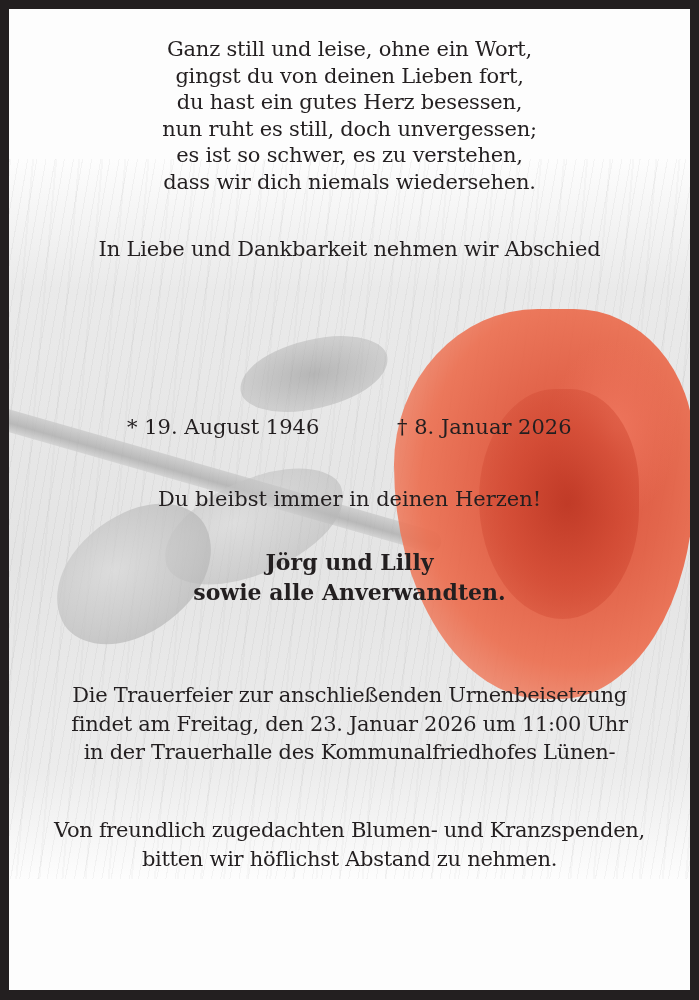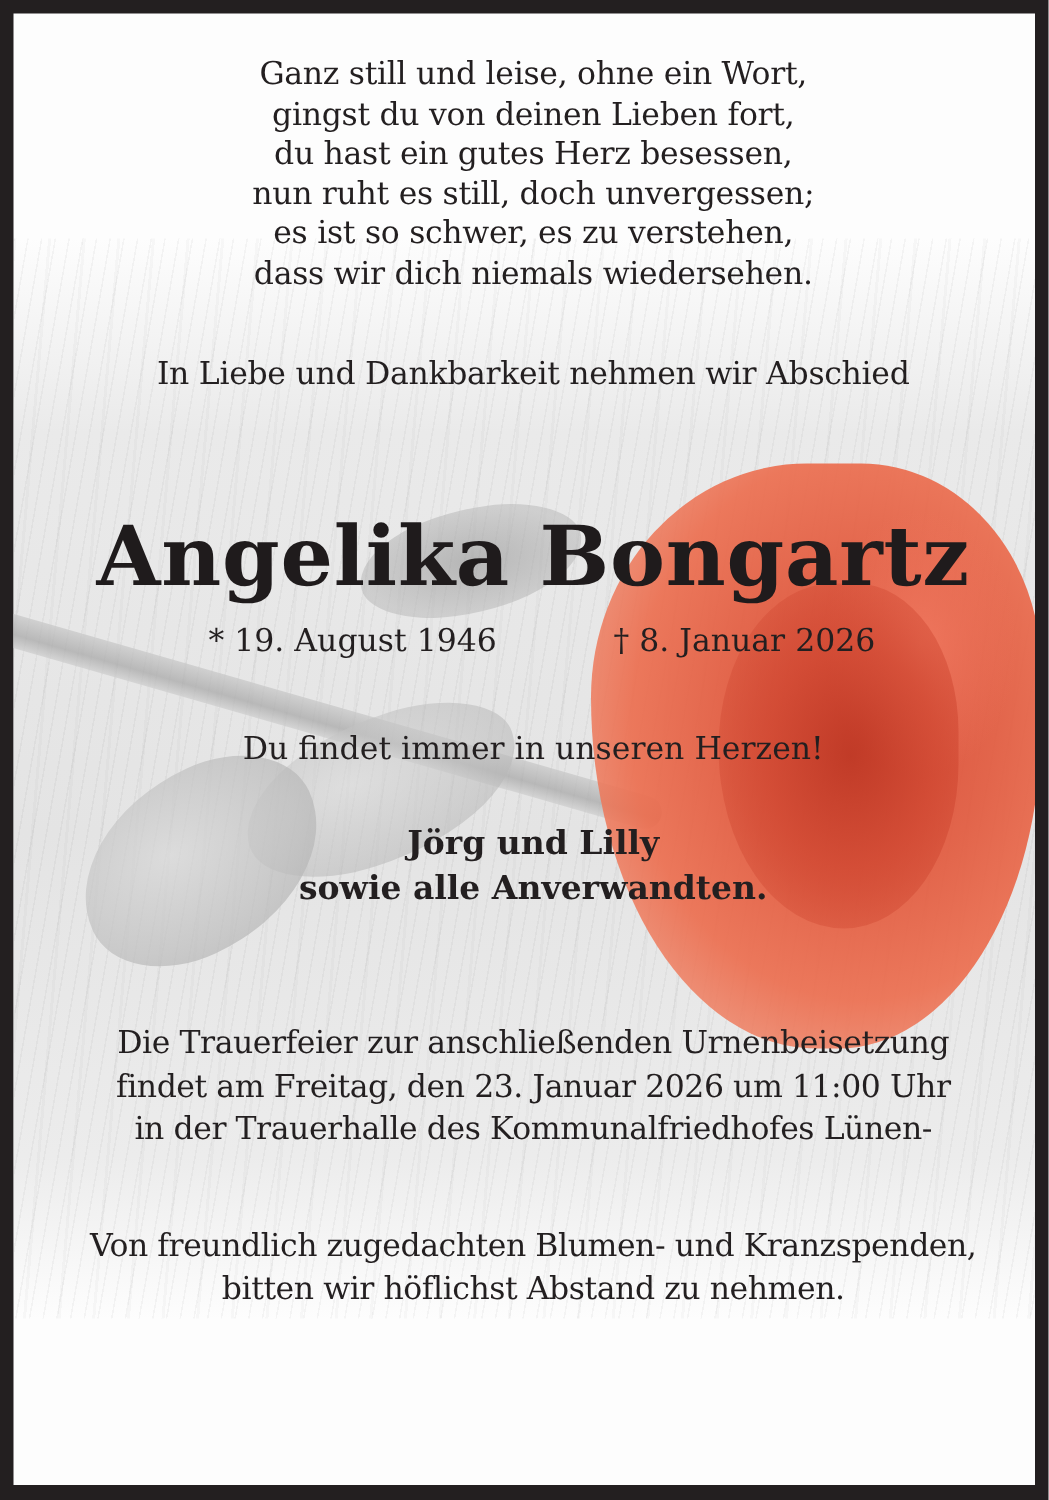--- a/index.html
+++ b/index.html
@@ -60,21 +60,21 @@
     background: radial-gradient(ellipse at 55% 50%, #b8321f 0%, #cf4630 45%, rgba(220,80,55,0) 100%);
     opacity: 0.75;
   }
   .rose-petal {
     position: absolute; left: 540px; top: 330px;
     width: 130px; height: 180px;
     border-radius: 50%;
     background: radial-gradient(ellipse, rgba(240,120,95,0.9), rgba(240,120,95,0) 70%);
   }
 
-  .content { position: absolute; inset: 0; margin-left: 12px; }
+  .content { position: absolute; inset: 0; }
   .block { position: absolute; left: 0; right: 0; text-align: center; }
 
   .poem { top: 27px; font-size: 21px; line-height: 26.6px; letter-spacing: -0.2px; }
   .intro { top: 225px; font-size: 21px; line-height: 30px; letter-spacing: -0.2px; }
   .name {
     top: 330px; font-size: 55px; font-weight: bold; line-height: 64px;
     letter-spacing: 0.5px; color: #1f1b1c;
   }
   .dates { top: 404px; font-size: 21px; line-height: 28px; height: 28px; }
   .dates .born { position: absolute; left: 118px; }
@@ -109,28 +109,27 @@
       <span class="line">du hast ein gutes Herz besessen,</span>
       <span class="line">nun ruht es still, doch unvergessen;</span>
       <span class="line">es ist so schwer, es zu verstehen,</span>
       <span class="line">dass wir dich niemals wiedersehen.</span>
     </div>
 
     <div class="block intro">
       <span class="line">In Liebe und Dankbarkeit nehmen wir Abschied</span>
     </div>
 
-    <div class="block name">Angelika Bongartz</div>
 
     <div class="block dates">
       <span class="born">* 19. August 1946</span>
       <span class="died">† 8. Januar 2026</span>
     </div>
 
-    <div class="block motto">Du findet immer in unseren Herzen!</div>
+    <div class="block motto">Du bleibst immer in deinen Herzen!</div>
 
     <div class="block family">
       <span class="line">Jörg und Lilly</span>
       <span class="line">sowie alle Anverwandten.</span>
     </div>
 
     <div class="block service">
       <span class="line">Die Trauerfeier zur anschließenden Urnenbeisetzung</span>
       <span class="line">findet am Freitag, den 23. Januar 2026 um 11:00 Uhr</span>
       <span class="line">in der Trauerhalle des Kommunalfriedhofes Lünen-</span>

